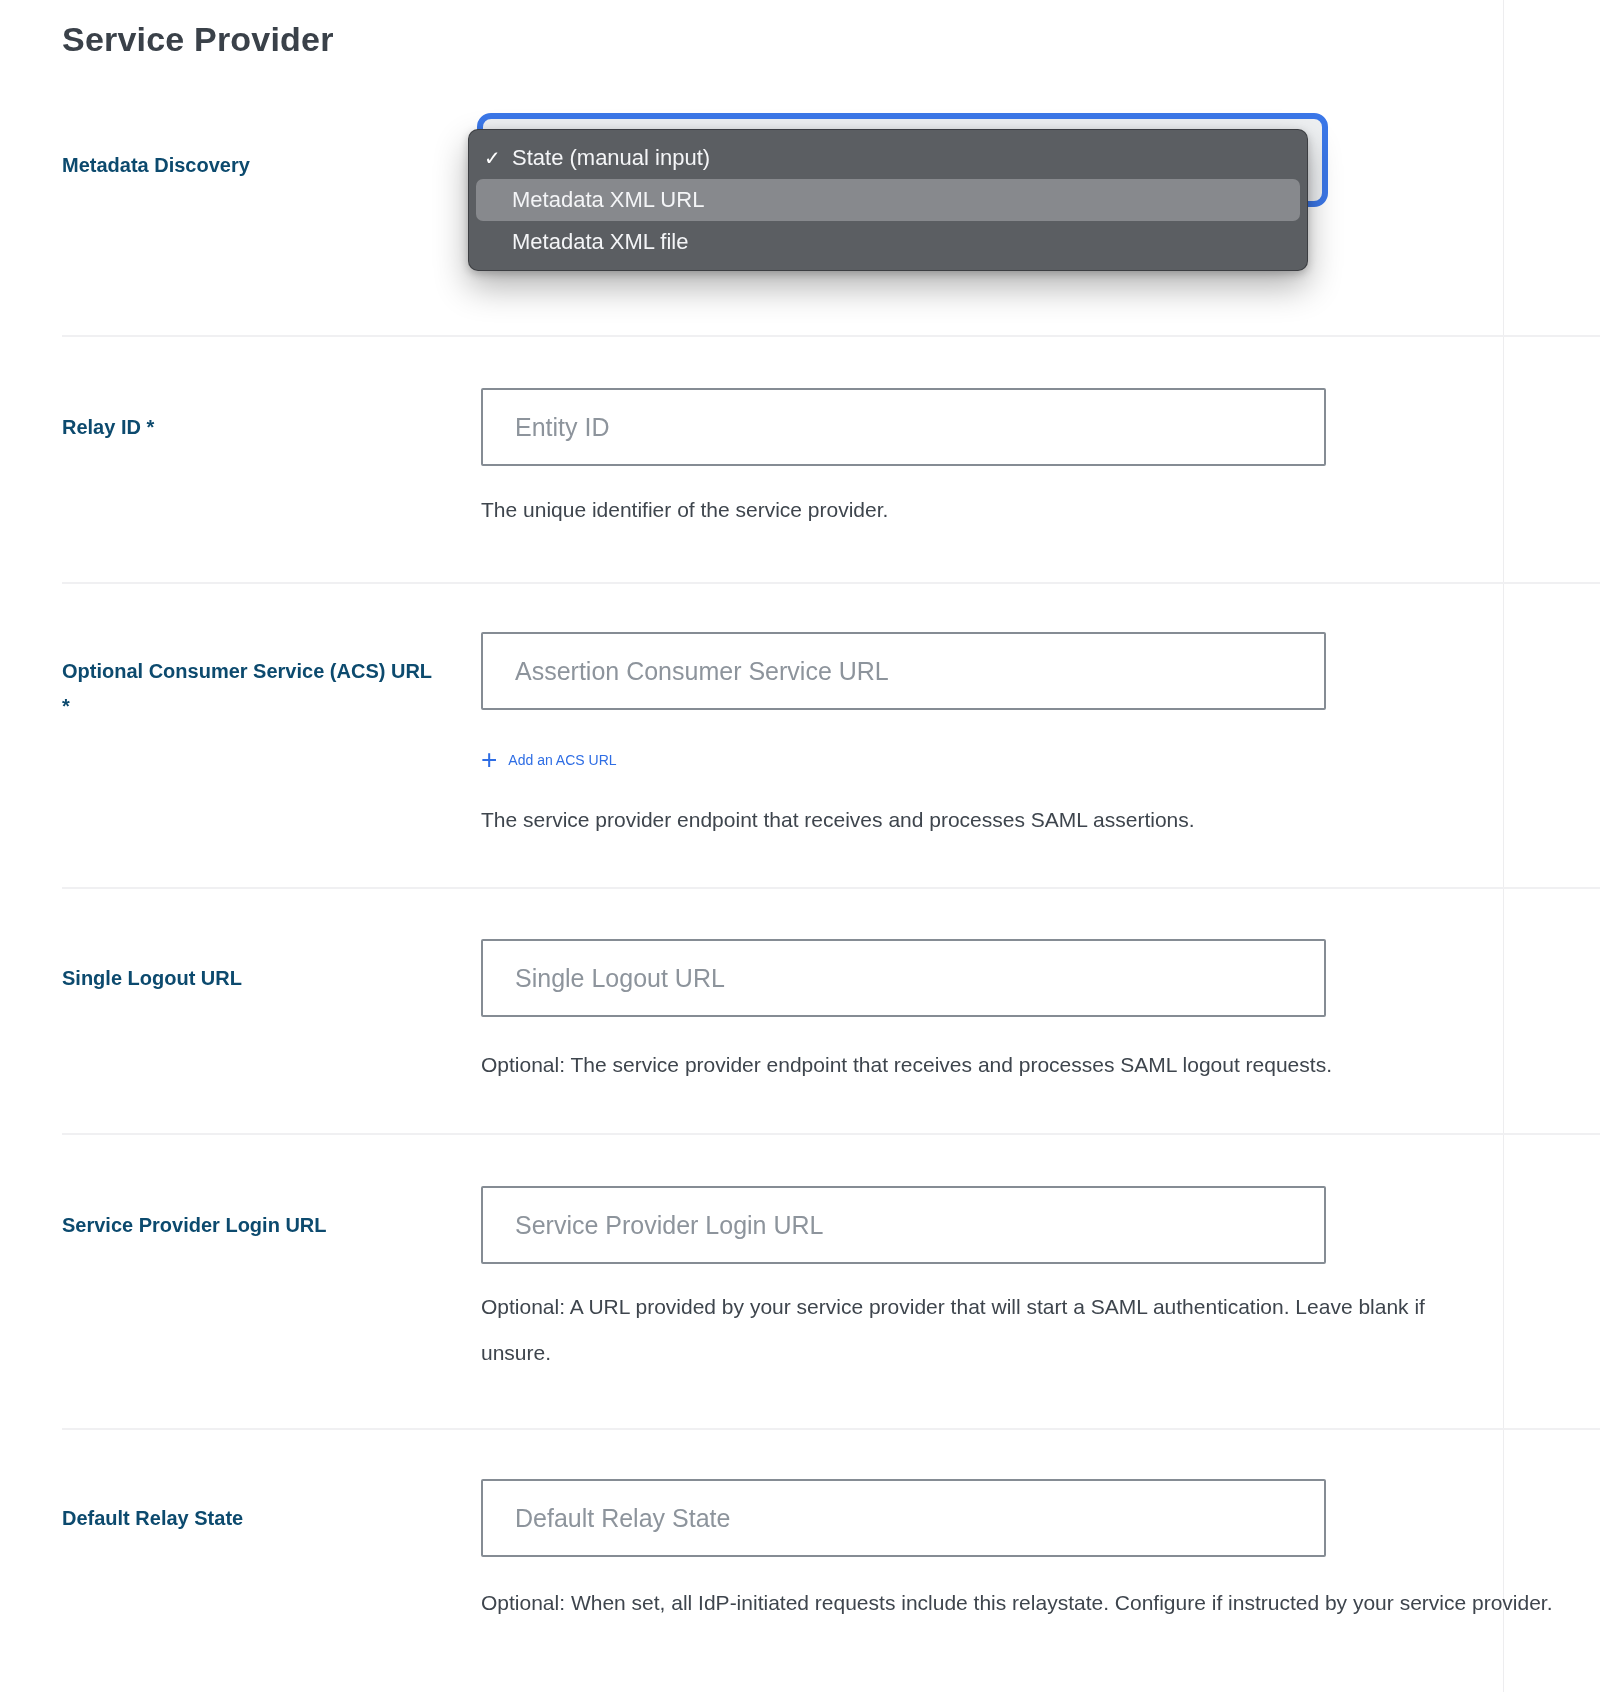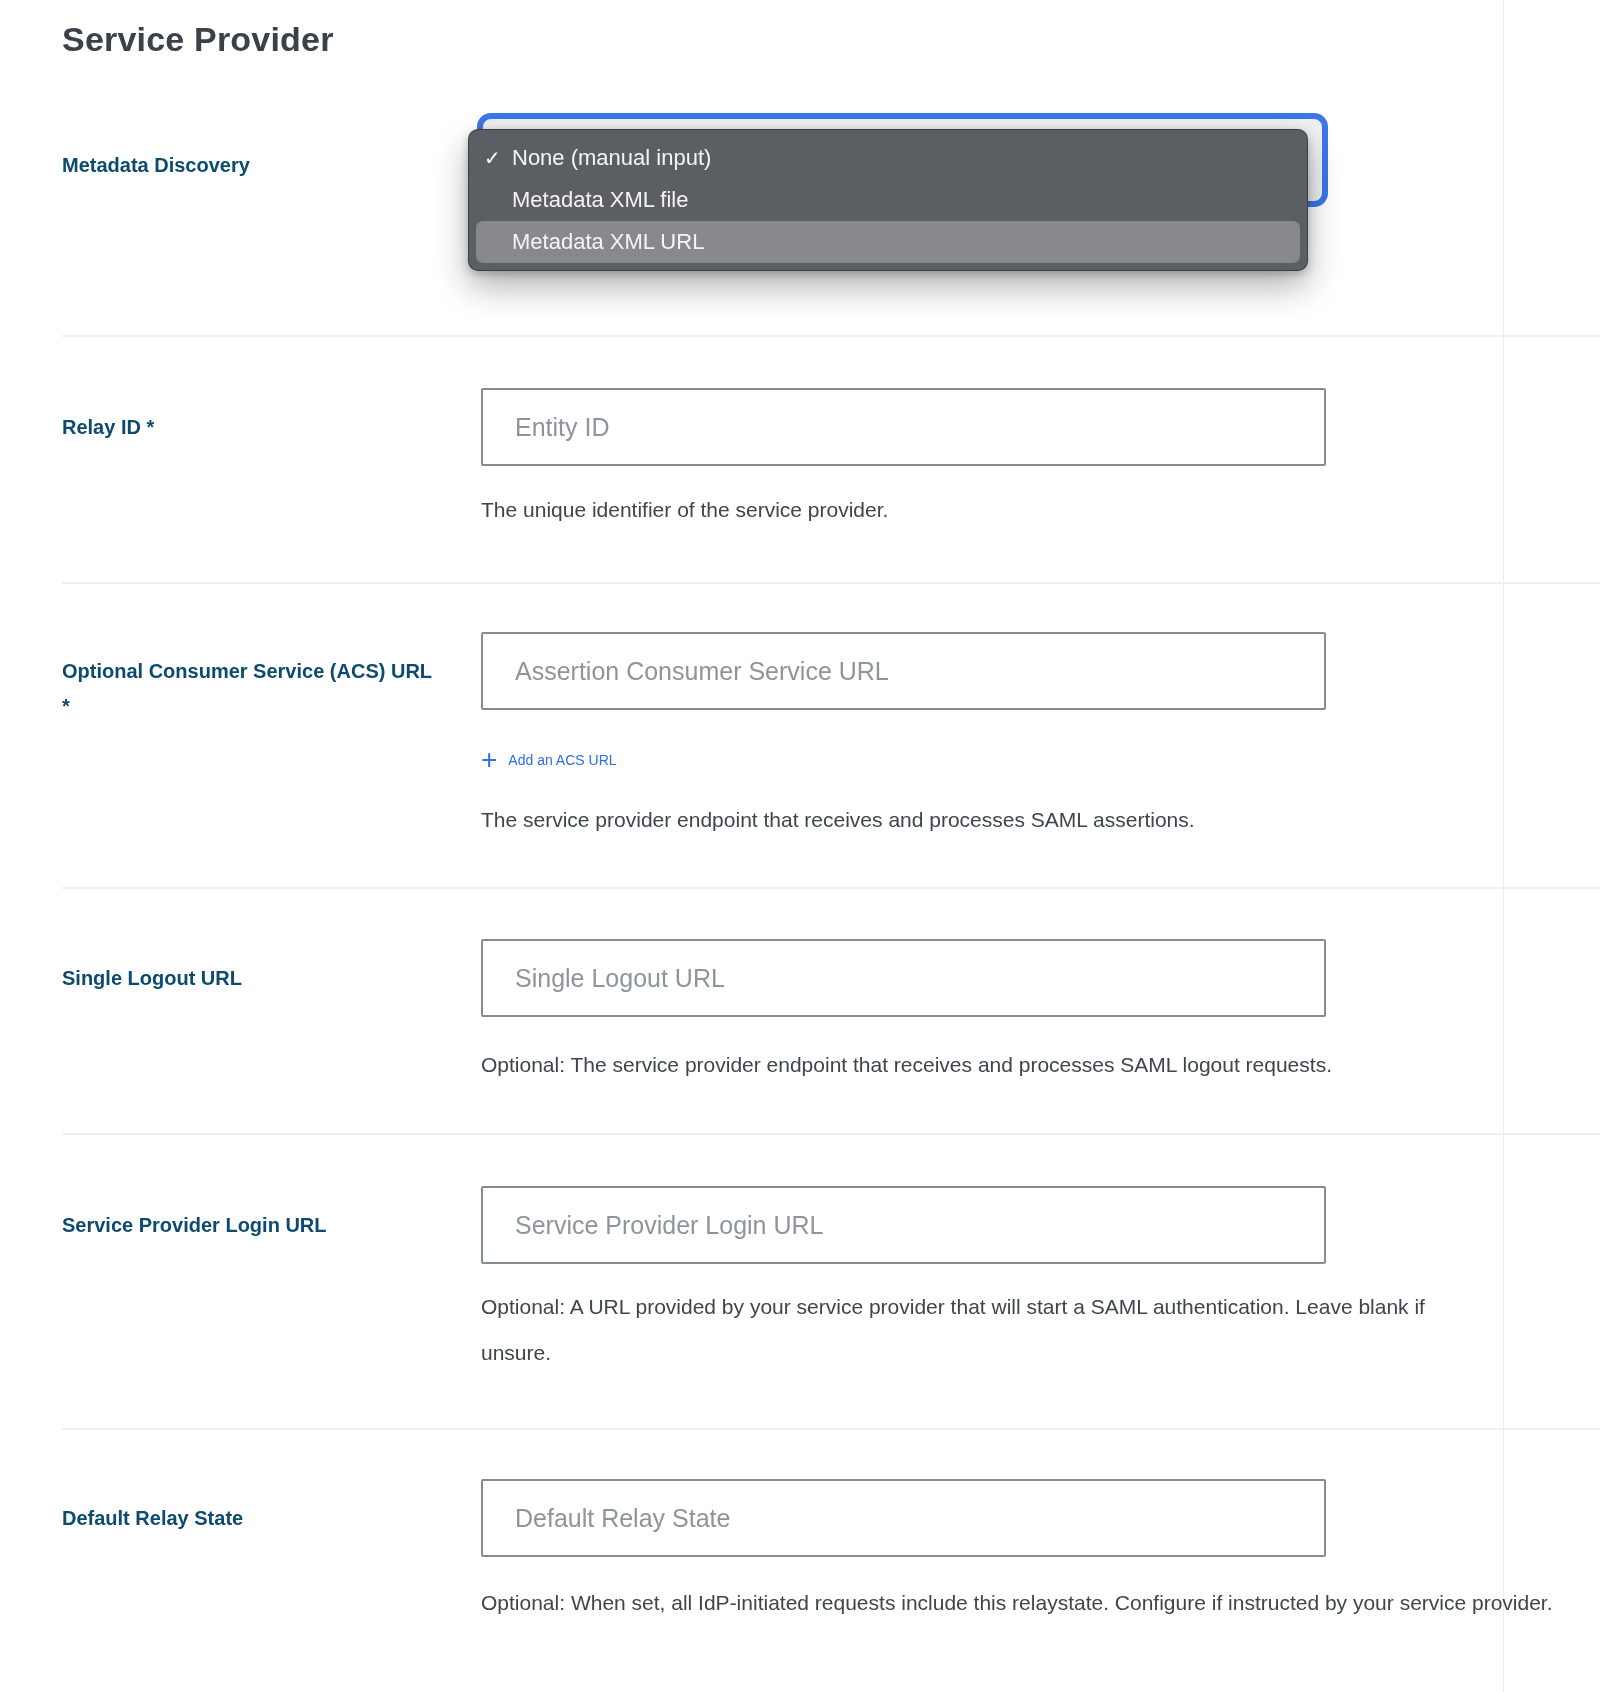--- a/index.html
+++ b/index.html
@@ -58,29 +58,29 @@
 
   <h1 class="heading">Service Provider</h1>
 
   <div class="flabel" style="top:148px">Metadata Discovery</div>
 
   <div class="md-select"></div>
 
   <div class="md-menu">
     <div class="md-row">
       <span class="md-check">✓</span>
-      <span>None (manual input)</span>
+      <span>State (manual input)</span>
+    </div>
+    <div class="md-row highlighted">
+      <span class="md-check"></span>
+      <span>Metadata XML URL</span>
     </div>
     <div class="md-row">
       <span class="md-check"></span>
       <span>Metadata XML file</span>
-    </div>
-    <div class="md-row highlighted">
-      <span class="md-check"></span>
-      <span>Metadata XML URL</span>
     </div>
   </div>
 
   <div class="divider" style="top:335px"></div>
 
   <div class="field" style="top:388px">
     <div class="flabel" style="top:22px">Relay ID *</div>
     <input class="finput" style="top: 0px;" placeholder="Entity ID">
     <div class="fhelp w-wide" style="top:109px">The unique identifier of the service provider.</div>
   </div>

